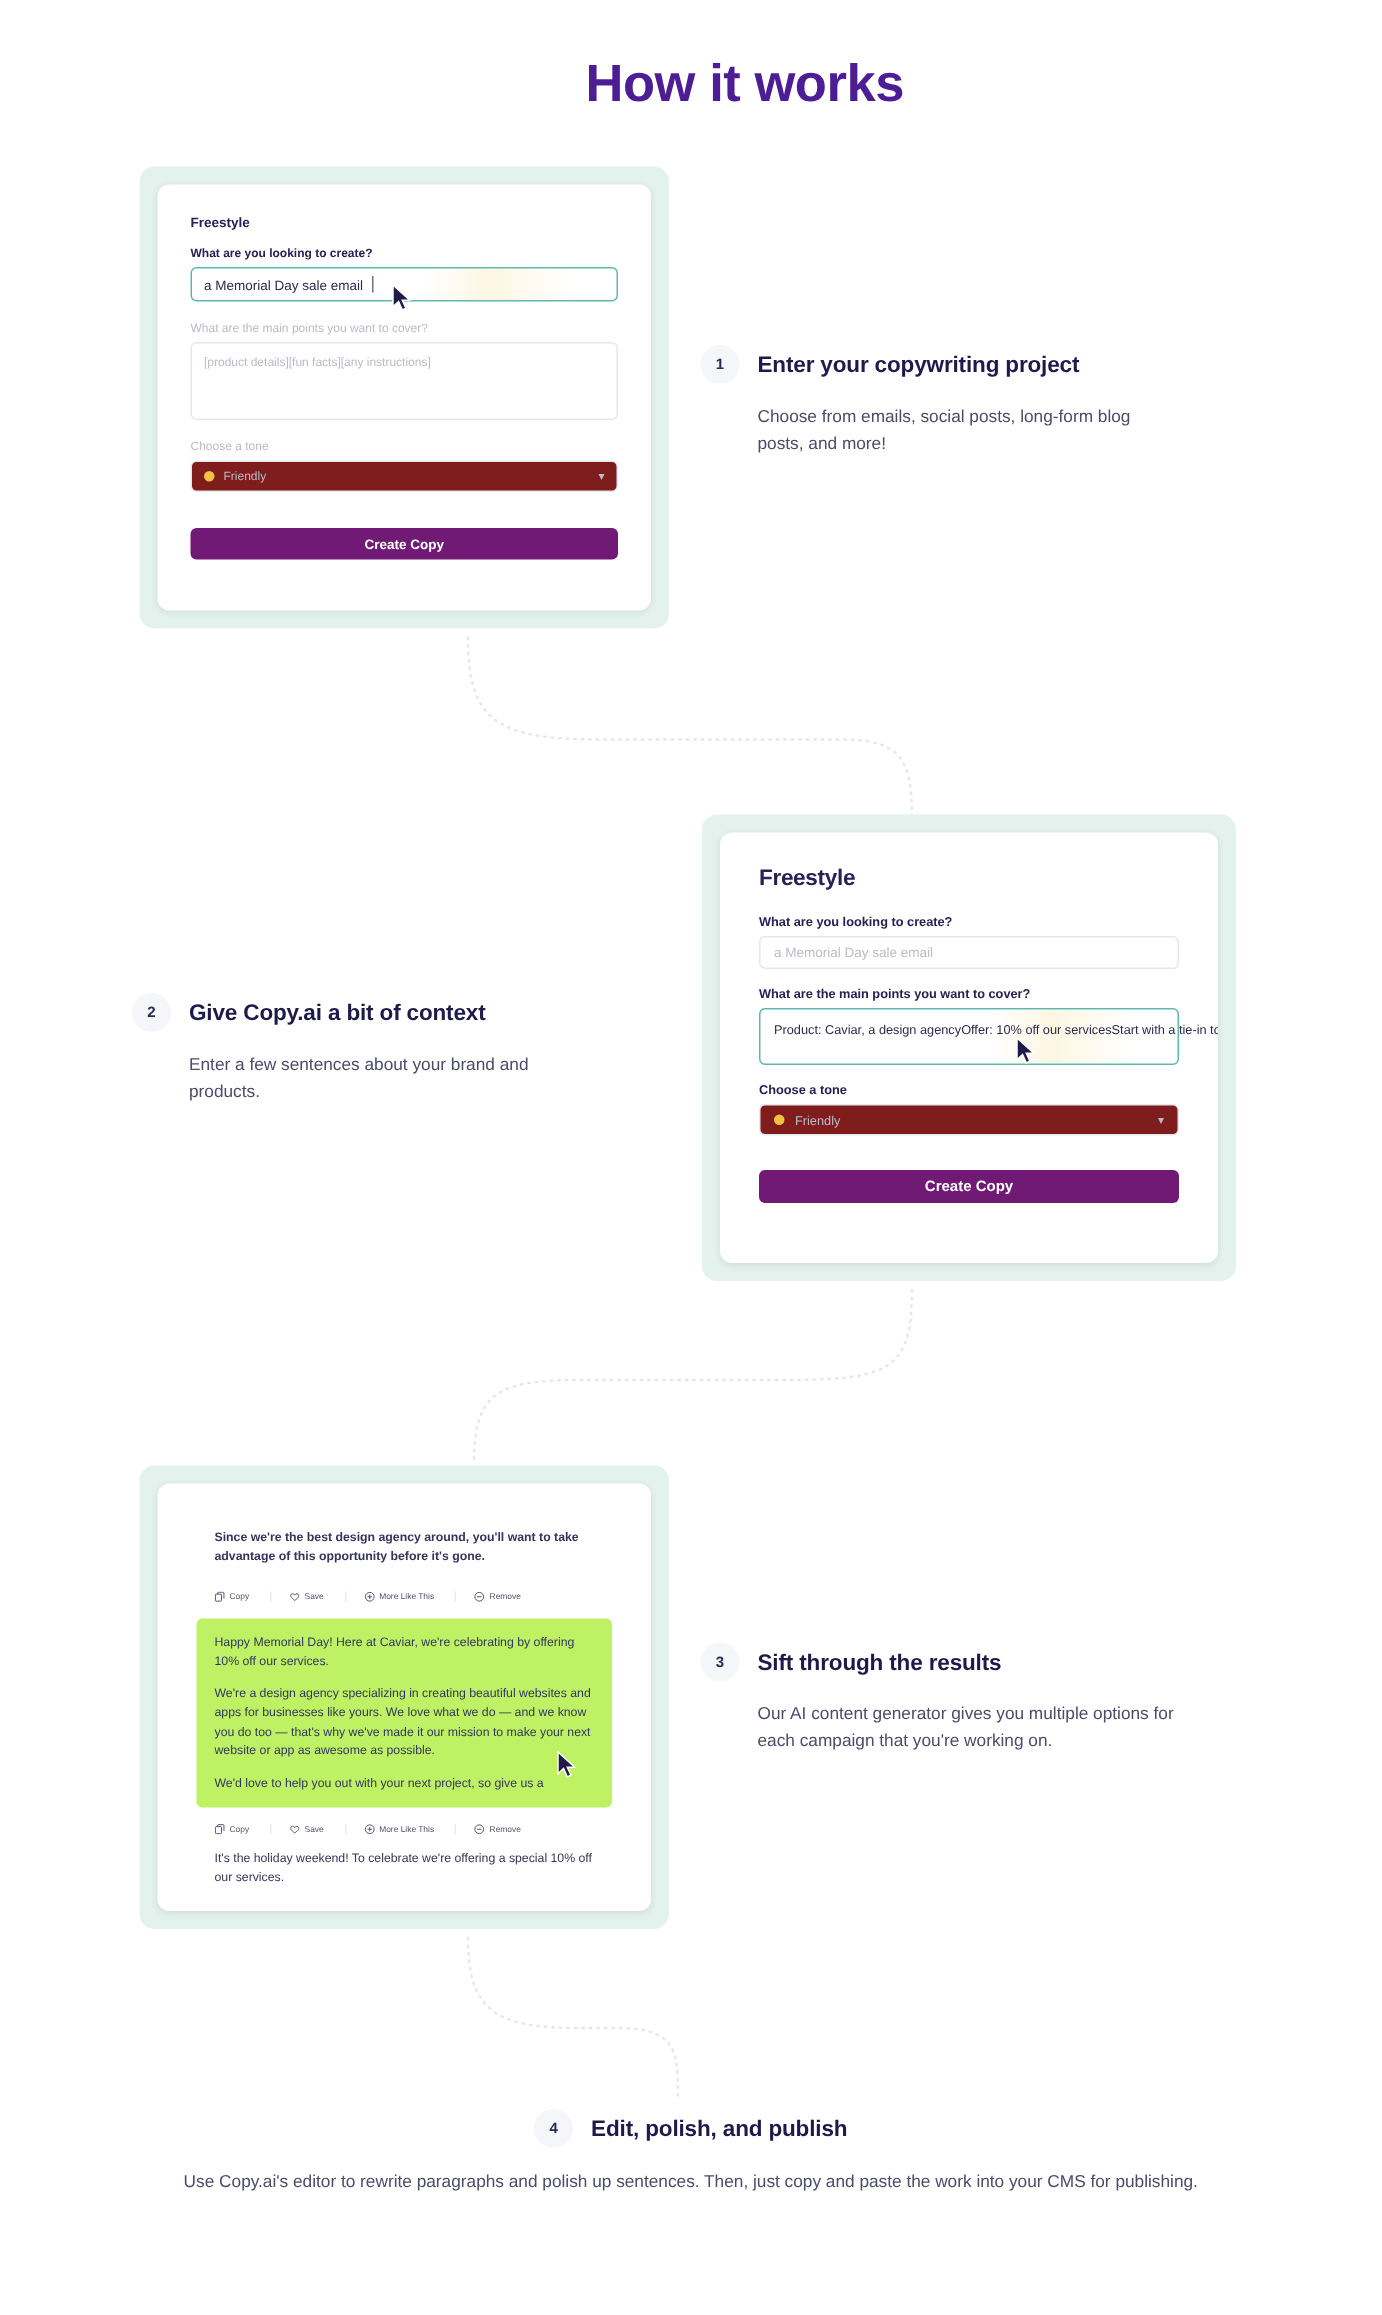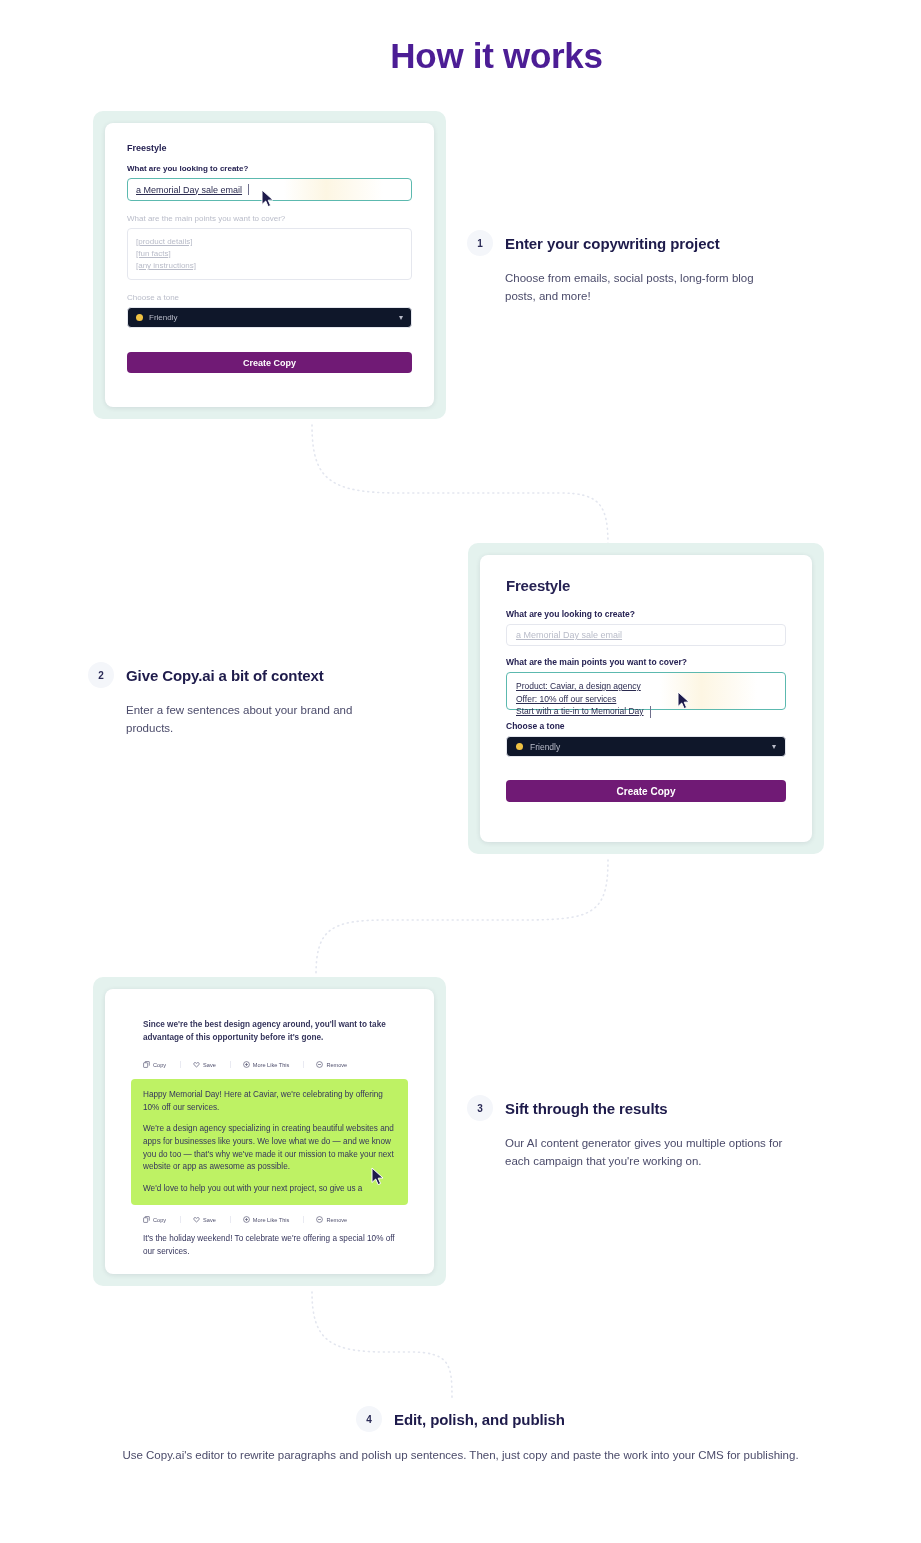--- a/index.html
+++ b/index.html
@@ -59,46 +59,45 @@
   .fs-label { font-weight: 700; color: #262253; }
   .fs-label.muted { color: #b9bcc9; font-weight: 400; }
 
   .fld {
     border: 1px solid #e5e7ee;
     border-radius: 4px;
     background: #fff;
     color: #b9bcc9;
     display: flex;
     align-items: center;
-    text-decoration: underline;
   }
   .fld.active {
     border: 1px solid #5cb9af;
     color: #2a2a4f;
     background: linear-gradient(90deg,#fff 55%, #fdf6e3 70%, #fff 90%);
   }
-  .area { align-items: flex-start; flex-direction: column; }
+  .area { align-items: flex-start; flex-direction: row; }
   .area .ln { white-space: nowrap; }
 
   .caret {
     display: inline-block;
     width: 1px;
     background: #6f6f8c;
     margin-left: 6px;
     vertical-align: middle;
   }
 
   .select {
     border: 1px solid #e5e7ee;
     border-radius: 4px;
     display: flex;
     align-items: center;
     justify-content: space-between;
     color: #b9bcc9;
-    background: #0f172a;
+    background: #7f1d1d;
   }
   .dot {
     border-radius: 50%;
     background: #f0c243;
     display: inline-block;
     flex: none;
   }
   .chev { color: #b9bcc9; }
 
   .cta {

